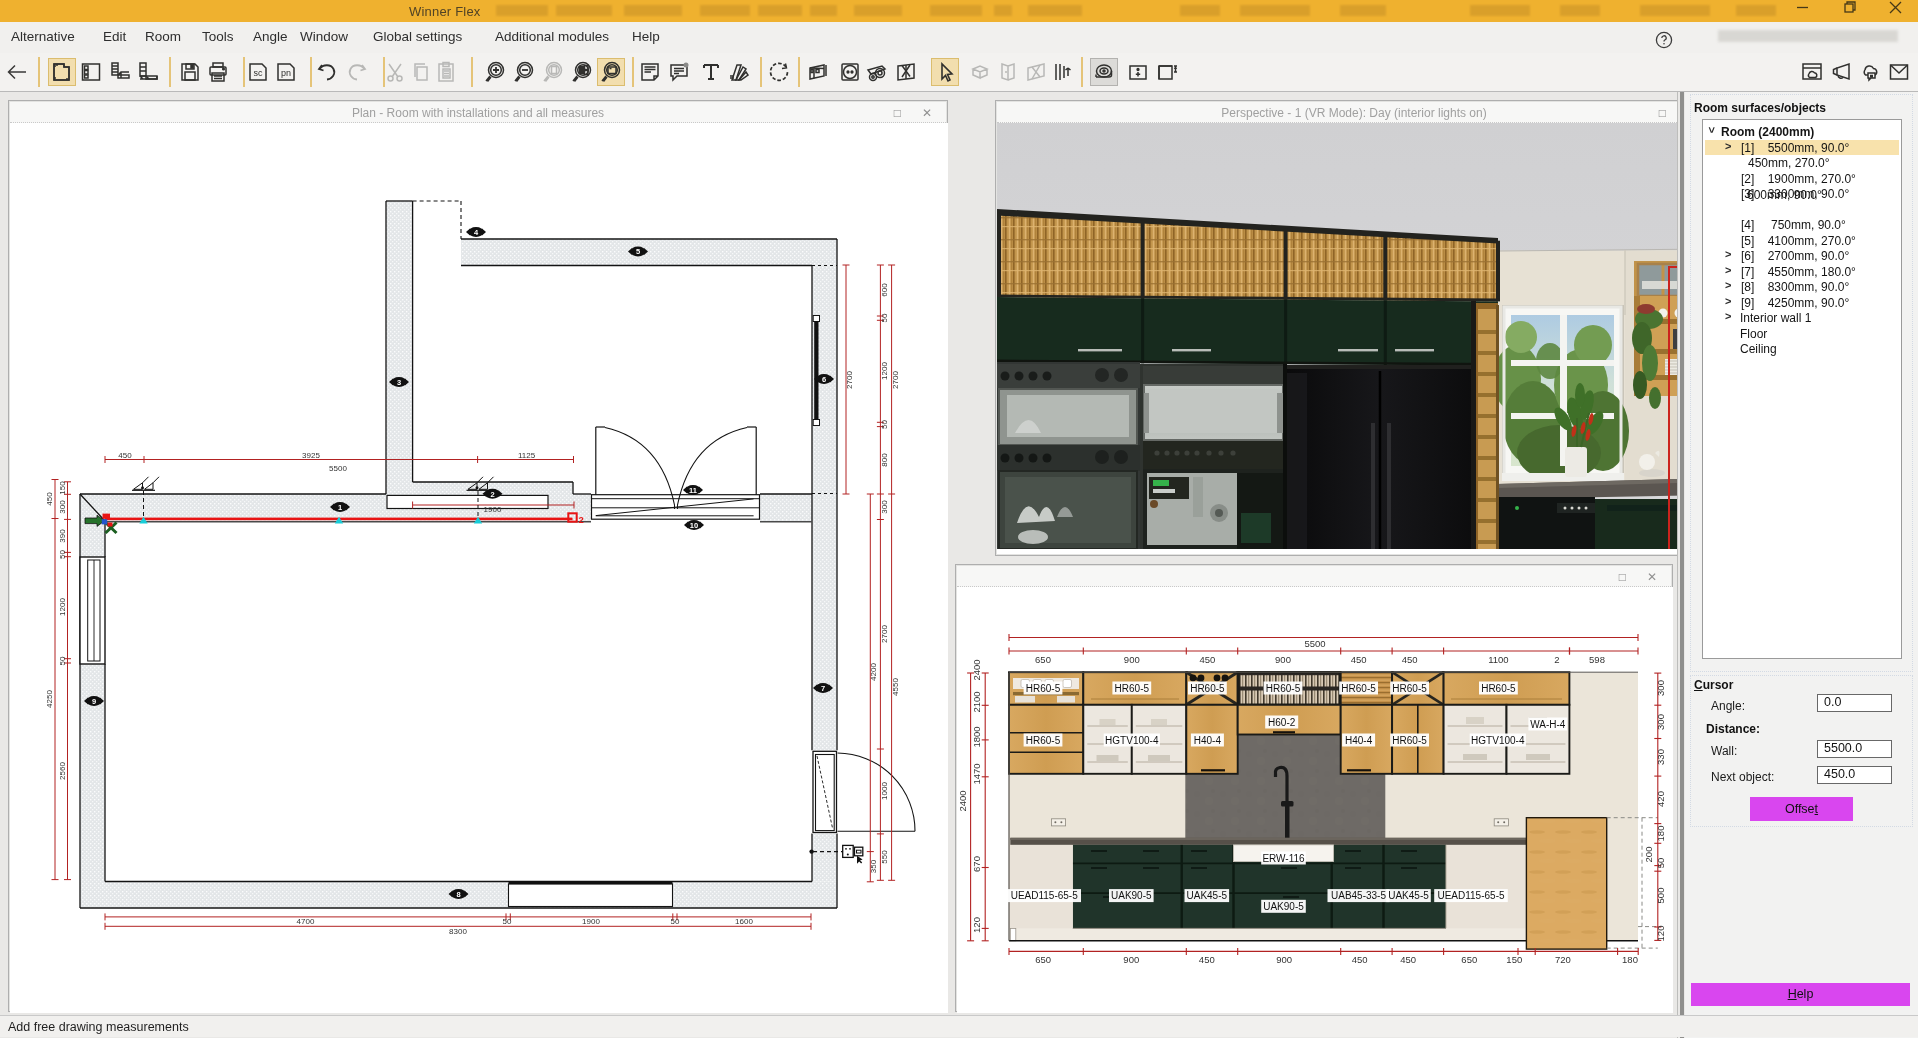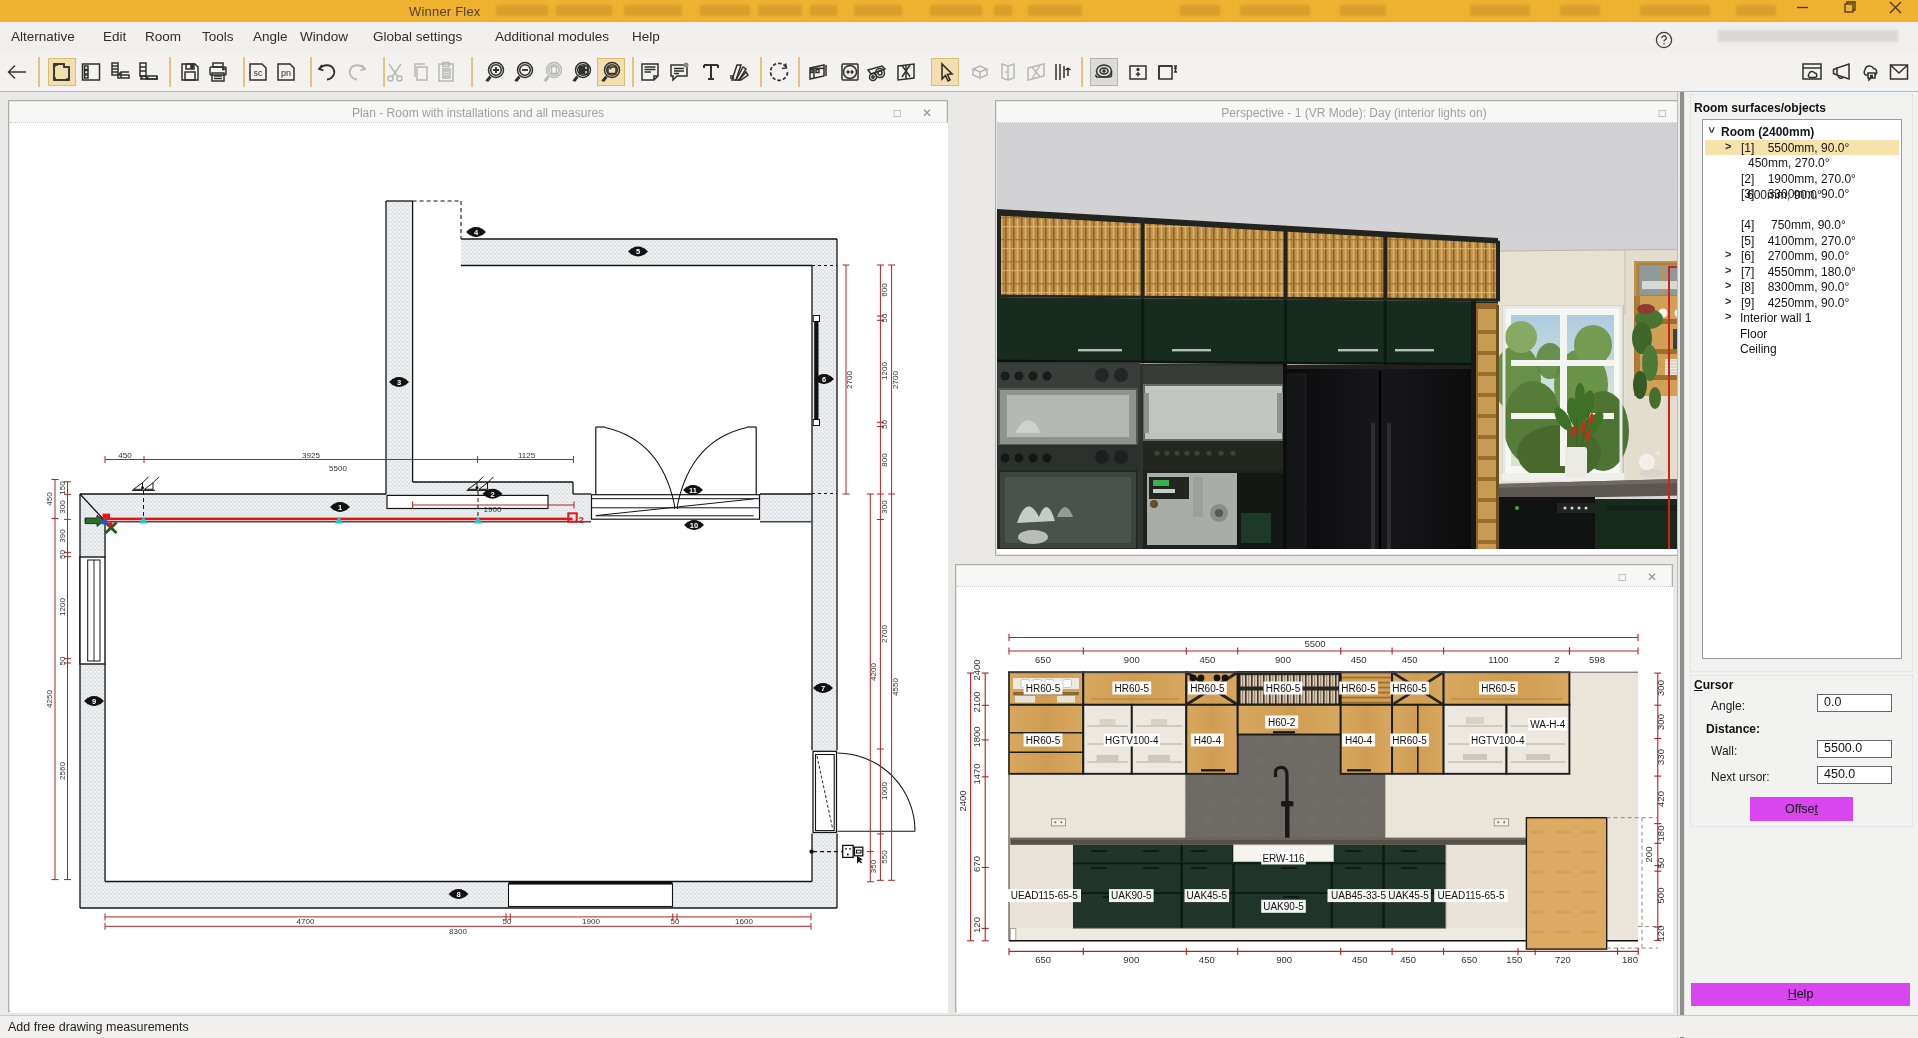--- a/index.html
+++ b/index.html
@@ -1150,21 +1150,21 @@
 <div class="trow" style="top:190.0px;"><span class="chev" style="position:absolute; left:20px; top:0px;">&gt;</span><span style="position:absolute; left:35px; top:1px;">Interior wall 1</span></div>
 <div class="trow" style="top:205.5px;"><span style="position:absolute; left:35px; top:1px;">Floor</span></div>
 <div class="trow" style="top:221.0px;"><span style="position:absolute; left:35px; top:1px;">Ceiling</span></div>
     </div>
   <div class="rbold" style="left:9px; top:586px;"><span style="text-decoration:underline">C</span>ursor</div>
   <div class="rlabel" style="left:26px; top:607px;">Angle:</div>
   <div class="rinput" style="left:132px; top:602px;">0.0</div>
   <div class="rbold" style="left:21px; top:630px;">Distance:</div>
   <div class="rlabel" style="left:26px; top:652px;">Wall:</div>
   <div class="rinput" style="left:132px; top:648px;">5500.0</div>
-  <div class="rlabel" style="left:26px; top:678px;">Next ursor:</div>
+  <div class="rlabel" style="left:26px; top:678px;">Next object:</div>
   <div class="rinput" style="left:132px; top:674px;">450.0</div>
   <div class="rbtn" style="left:65px; top:705px; width:103px; height:24px; line-height:24px;">Offse<span style="text-decoration:underline">t</span></div>
   <div class="rbtn" style="left:6px; top:891px; width:219px; height:23px; line-height:23px;"><span style="text-decoration:underline">H</span>elp</div>
 </div>
 
 <div class="abs" id="statusbar">
     <span>Add free drawing measurements</span>
   </div>
 
 </body></html>

